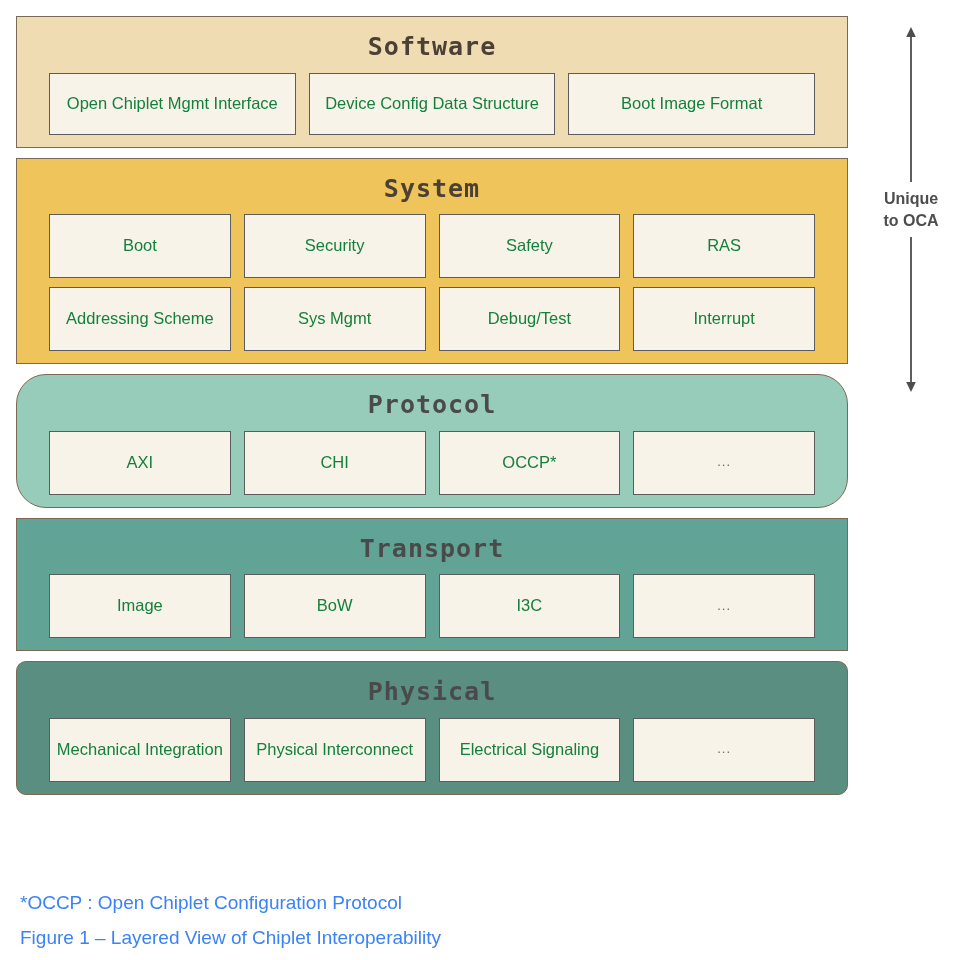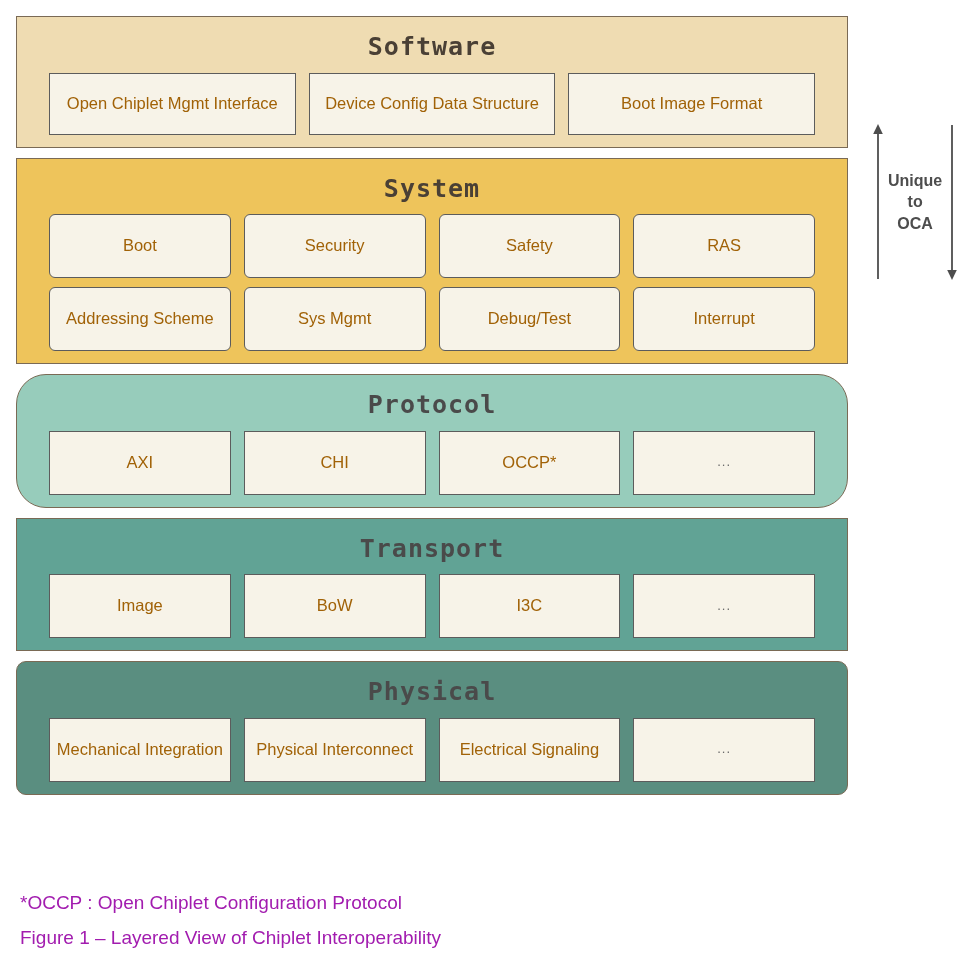--- a/index.html
+++ b/index.html
@@ -61,57 +61,57 @@
     box-sizing: border-box;
     background: #f7f3e8;
     border: 1.5px solid #5c5c5c;
     min-height: 63px;
     display: flex;
     align-items: center;
     justify-content: center;
     text-align: center;
     font-size: 16.5px;
     line-height: 1.3;
-    color: #a16207;
+    color: #15803d;
     padding: 4px 6px;
   }
   .cell.ellipsis {
     font-size: 13px;
     letter-spacing: 1px;
     color: #6a6a6a;
   }
 
   
   .layer.software { background: #efdcb2; }
   .layer.software .cell { min-height: 62px; }
 
   .layer.system   { background: #eec45b; }
-  .layer.system .cell { min-height: 64px; border-radius: 6px; }
+  .layer.system .cell { min-height: 64px; }
 
   .layer.protocol { background: #97ccbb; border-radius: 30px; }
   .layer.transport{ background: #61a395; }
   .layer.physical { background: #5a8e80; border-radius: 10px; }
 
   .layer.protocol .layer-title,
   .layer.transport .layer-title,
   .layer.physical .layer-title { color: #4a4a4a; }
 
   .layer.protocol .cell,
   .layer.transport .cell,
   .layer.physical .cell { min-height: 64px; }
 
   
   .annotation {
     position: absolute;
     left: 868px;
-    top: 6px;
+    top: 26px;
     width: 86px;
     height: 392px;
     display: flex;
-    flex-direction: row;
+    flex-direction: column;
     align-items: center;
   }
   .arrow-svg { display: block; }
   .annotation-label {
     font-size: 16px;
     font-weight: 700;
     color: #4d4d4d;
     text-align: center;
     line-height: 1.35;
     margin: 4px 0;
@@ -120,21 +120,21 @@
 
   
   .captions {
     position: absolute;
     left: 20px;
     top: 888px;
     width: 900px;
   }
   .caption-line {
     font-size: 19px;
-    color: #a21caf;
+    color: #3b82f6;
     line-height: 1.55;
     margin: 0 0 6px 0;
   }
 </style>
 </head>
 <body>
 
 <div id="canvas">
 
   <div class="stack">

